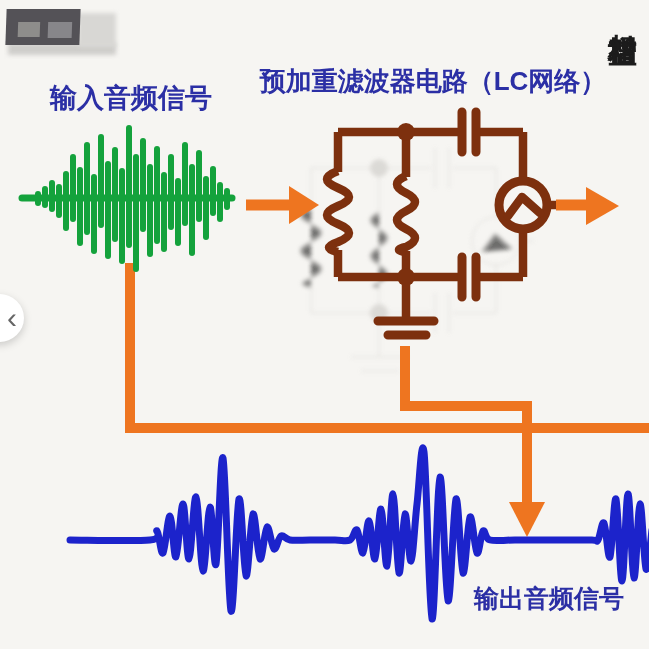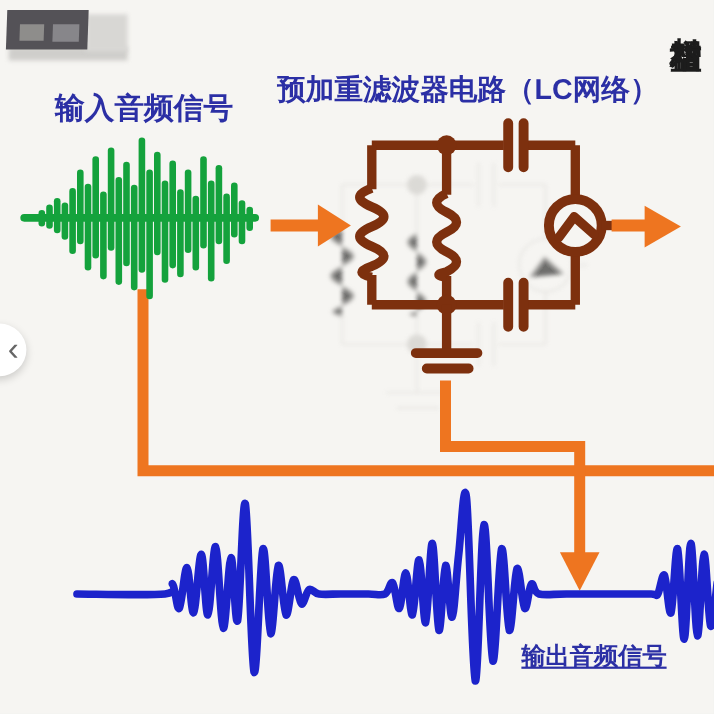--- a/index.html
+++ b/index.html
@@ -35,26 +35,26 @@
 
   
   #green-wave line{stroke:var(--green);stroke-linecap:round;}
   #green-baseline{stroke-width:7;}
   #green-spikes line{stroke-width:6;}
   #blue-wave{stroke:var(--blue);stroke-width:7;fill:none;stroke-linecap:round;stroke-linejoin:round;}
 
   
   .label{position:absolute;font-weight:bold;color:var(--label-blue);white-space:nowrap;}
   .input-label{left:50px;top:80px;font-size:27px;text-align:right;}
-  .circuit-title{left:252px;top:64px;width:362px;text-align:left;font-size:26px;}
+  .circuit-title{left:252px;top:64px;width:362px;text-align:center;font-size:26px;}
   .gain-label{
     right:6px;top:10px;font-size:29px;color:var(--gain-text);
     writing-mode:vertical-rl;text-orientation:upright;letter-spacing:1px;
   }
-  .output-label{left:474px;top:582px;font-size:22px;text-decoration:underline;}
+  .output-label{left:474px;top:582px;font-size:25px;}
 
   
   .censor{position:absolute;left:0;top:0;width:130px;height:60px;}
   .c-shadow1{position:absolute;left:8px;top:43px;width:108px;height:12px;background:#cfcecb;filter:blur(2px);}
   .c-shadow2{position:absolute;left:78px;top:13px;width:38px;height:34px;background:#d8d7d4;filter:blur(2px);}
   .c-main{position:absolute;left:6px;top:9px;width:74px;height:36px;background:#545257;transform:skewX(-2deg);}
   .c-p1{position:absolute;left:12px;top:13px;width:22px;height:15px;background:#8e8d8b;}
   .c-p2{position:absolute;left:42px;top:13px;width:24px;height:16px;background:#87868a;}
 
   

